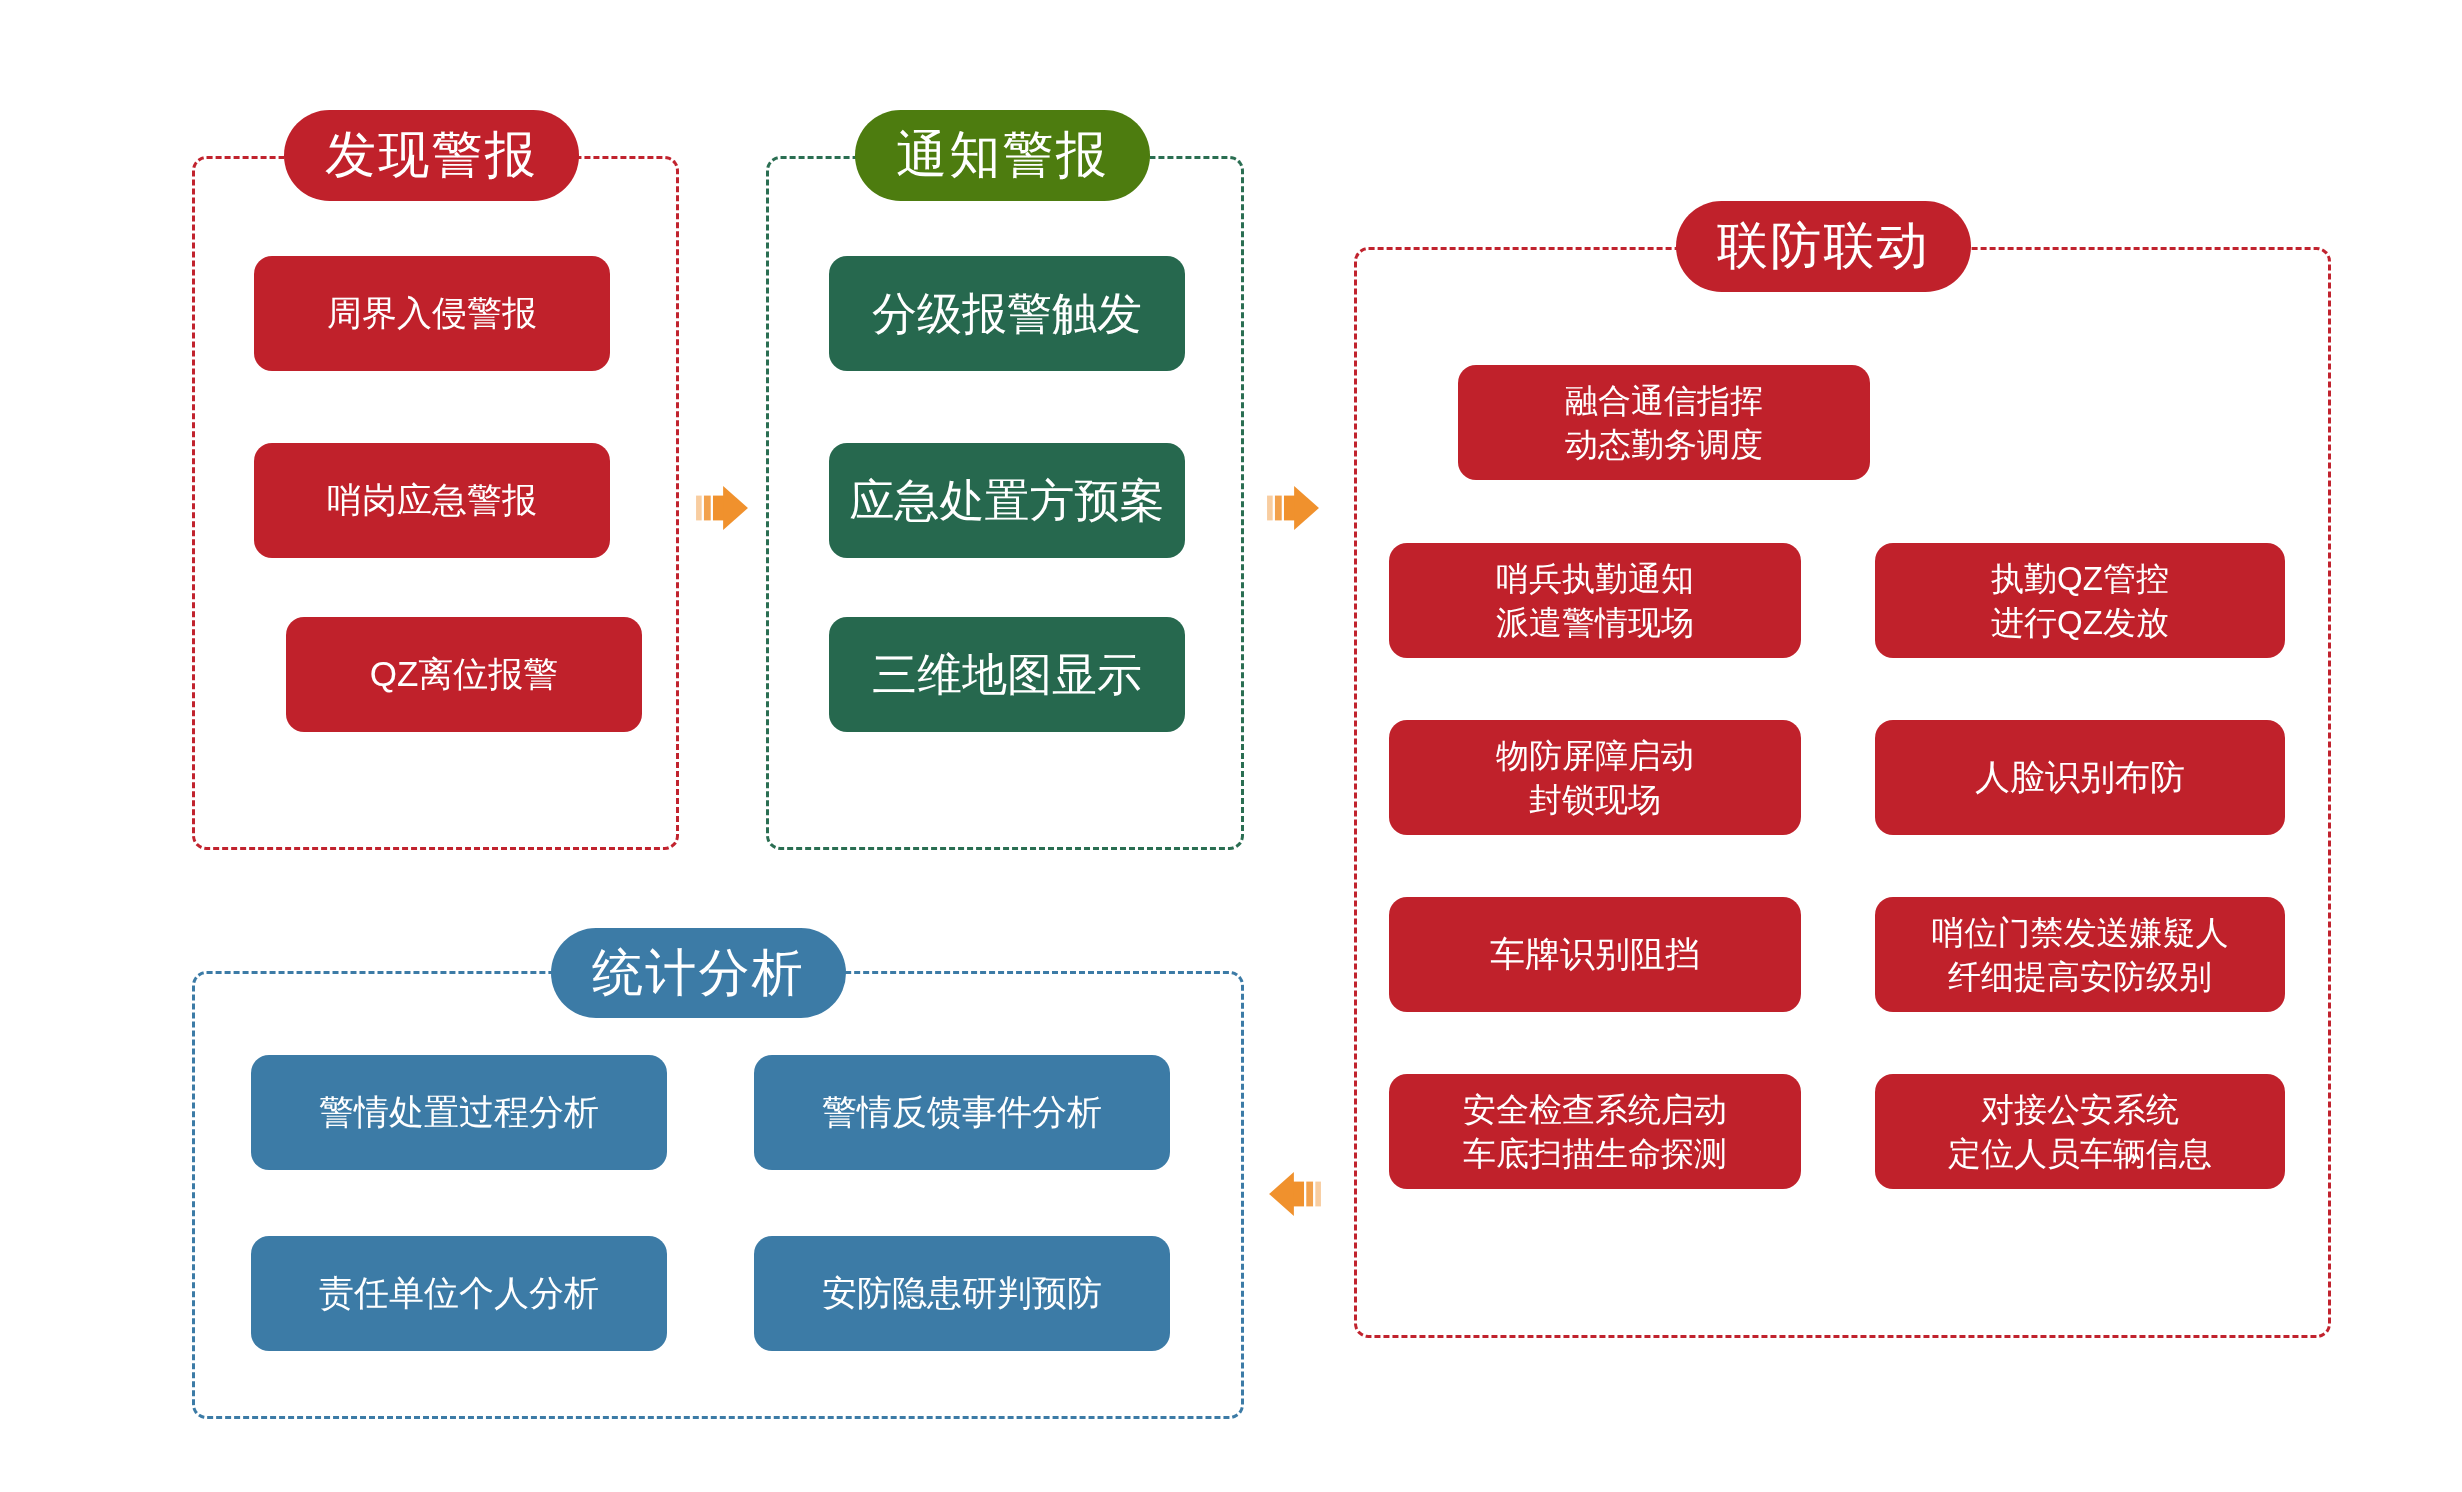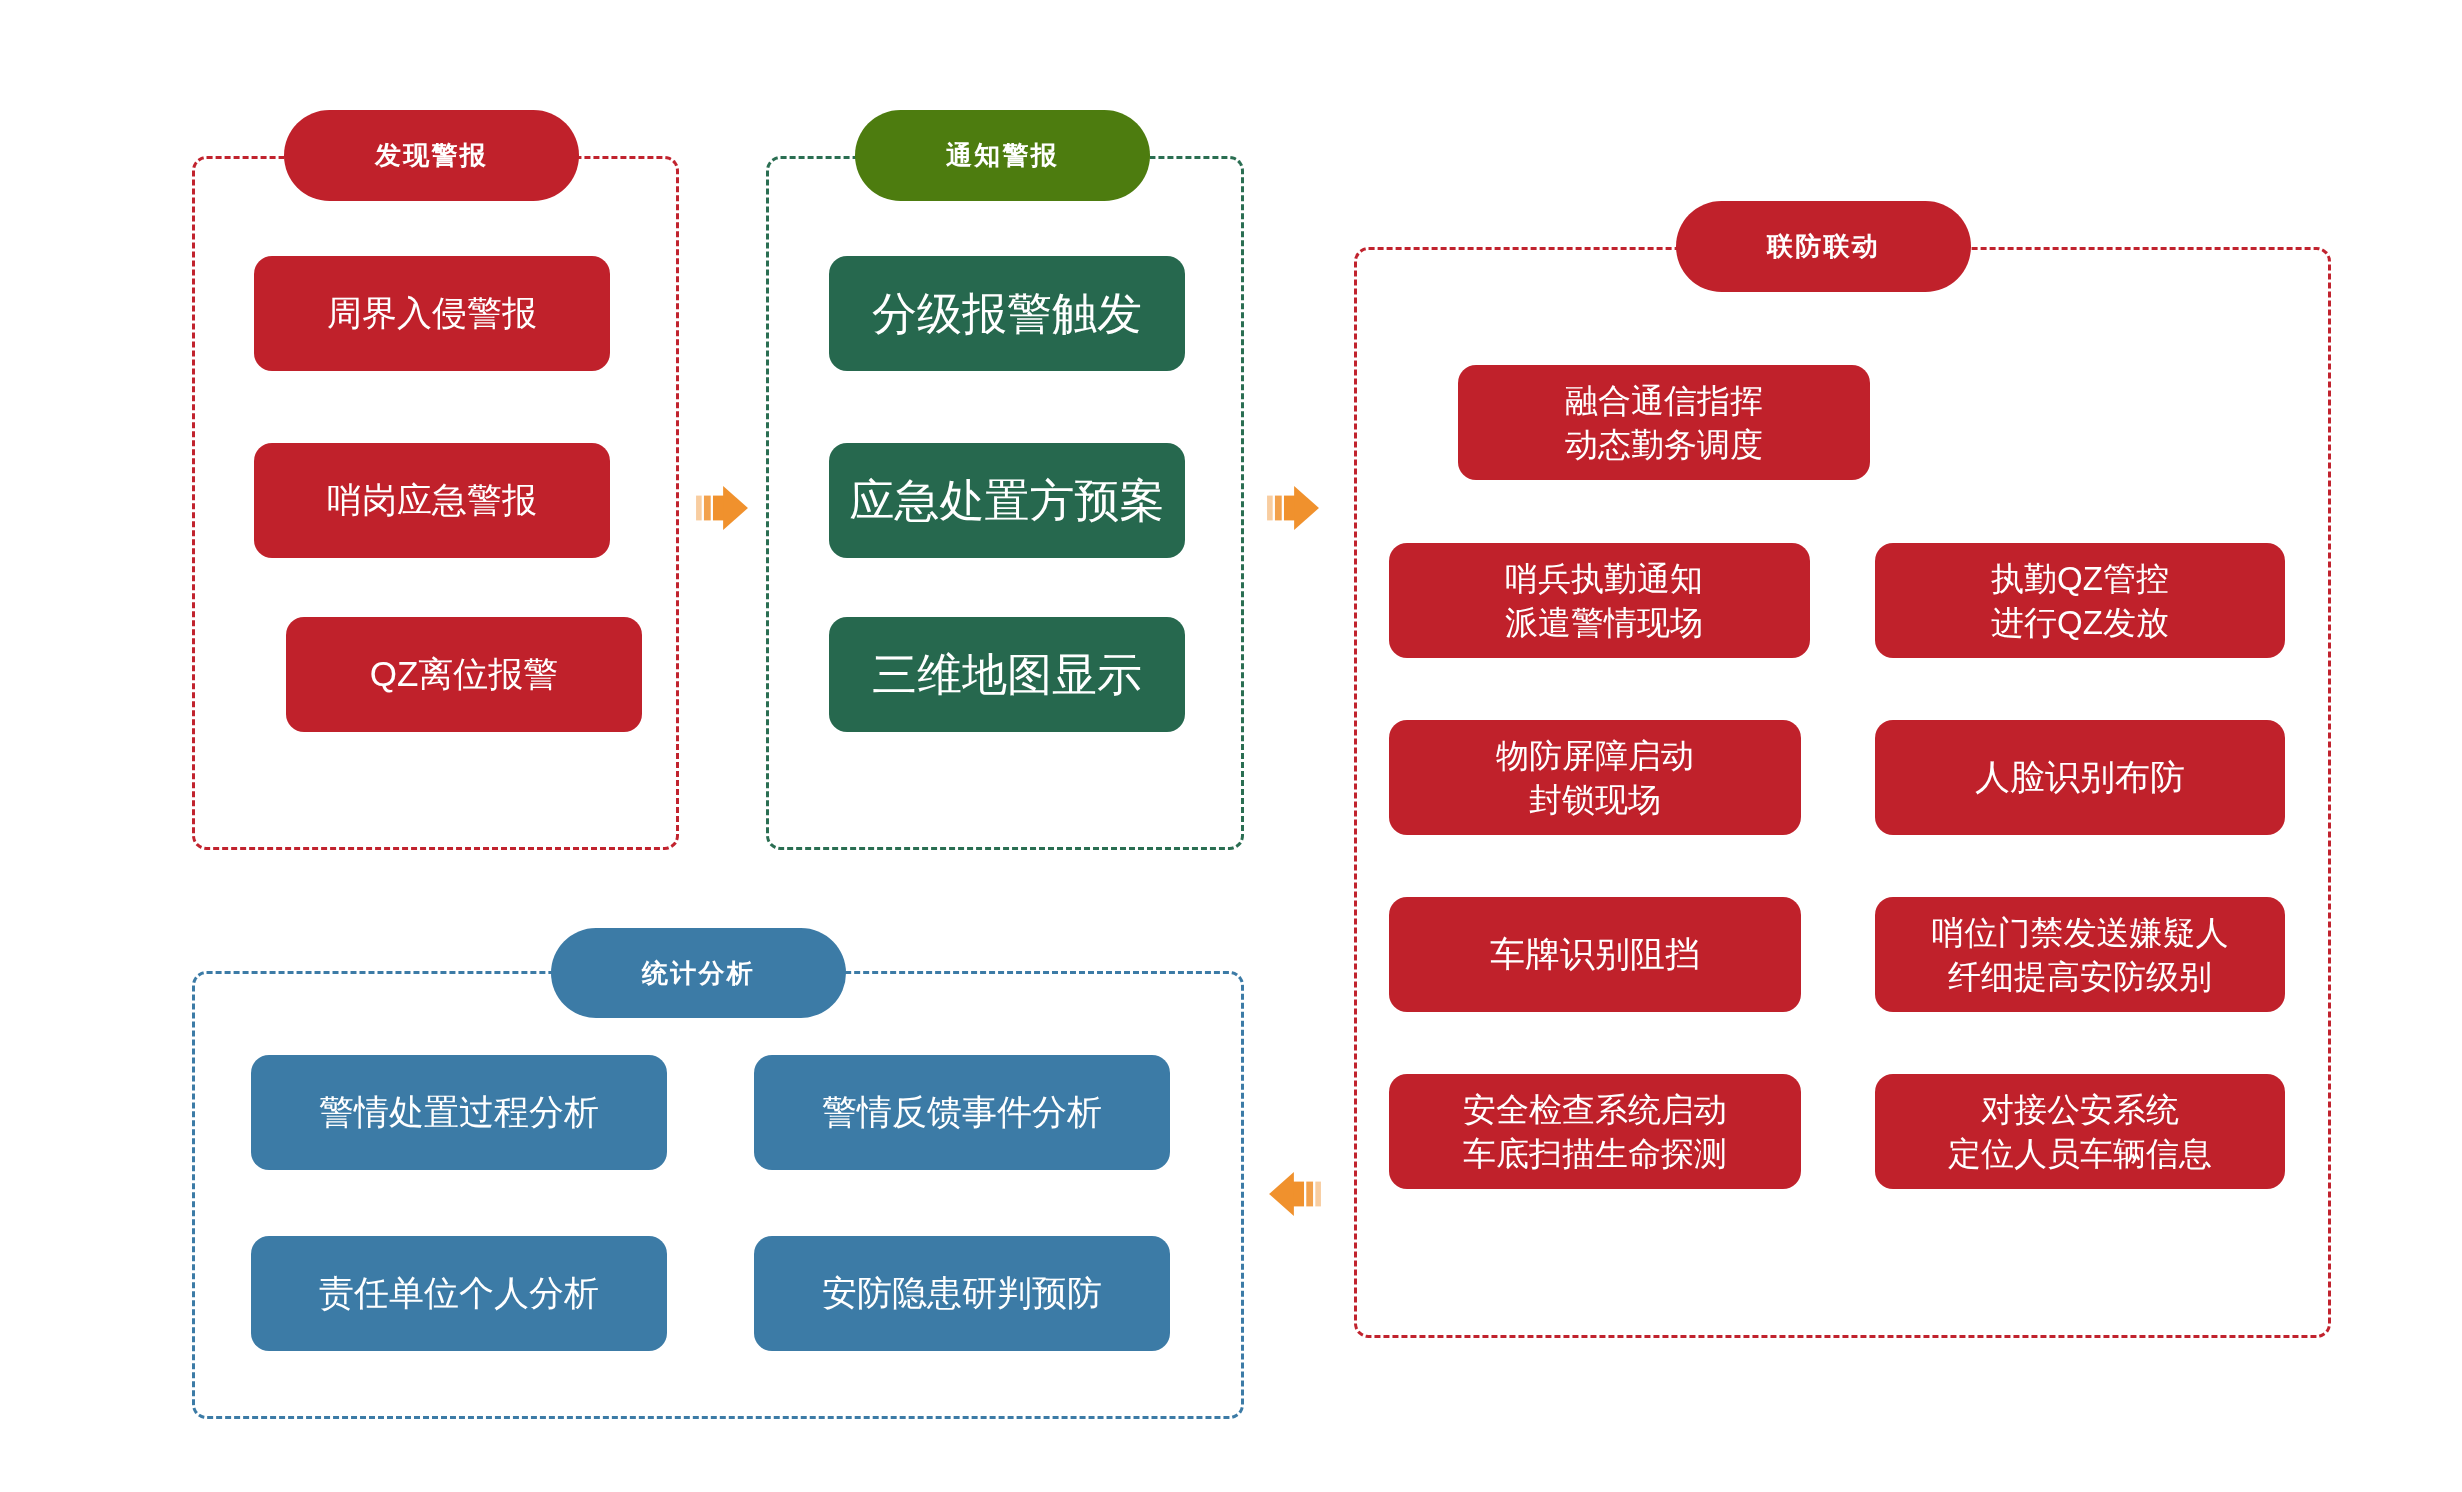--- a/index.html
+++ b/index.html
@@ -3,22 +3,22 @@
 <meta charset="utf-8">
 <style>
   html,body{margin:0;padding:0;background:#ffffff;}
   body{width:2462px;height:1493px;overflow:hidden;}
   .canvas{position:relative;width:2462px;height:1493px;background:#ffffff;
           font-family:"Liberation Sans","DejaVu Sans",sans-serif;}
   .frame{position:absolute;border:3.4px dashed;border-radius:14.6px;background:transparent;}
   .frame.red{border-color:#C1232E;}
   .frame.green{border-color:#2A6E52;}
   .frame.blue{border-color:#3C7BA6;}
-  .pill{position:absolute;border-radius:562px;color:#ffffff;font-weight:bold;
-        font-size:26px;letter-spacing:2.2px;display:flex;align-items:center;
+  .pill{position:absolute;border-radius:562px;color:#ffffff;font-weight:normal;
+        font-size:51px;letter-spacing:2.2px;display:flex;align-items:center;
         justify-content:center;z-index:3;}
   .pill.red{background:#C0212B;}
   .pill.green{background:#4d7c0f;}
   .pill.blue{background:#3C7BA6;}
   .item{position:absolute;color:#ffffff;display:flex;align-items:center;
         justify-content:center;text-align:center;border-radius:18px;
         white-space:pre-line;line-height:1.32;z-index:2;}
   .item.red{background:#C0212B;font-size:33px;}
   .item.red.single{font-size:35px;}
   .item.green{background:#26684E;font-size:45px;}
@@ -44,21 +44,21 @@
   <div class="item red single" style="left:254px;top:256px;width:356px;height:115px;">周界入侵警报</div>
   <div class="item red single" style="left:254px;top:443px;width:356px;height:115px;">哨岗应急警报</div>
   <div class="item red single" style="left:254px;top:617px;width:356px;height:115px;margin-left:32px;">QZ离位报警</div>
 
   <div class="item green" style="left:829px;top:256px;width:356px;height:115px;">分级报警触发</div>
   <div class="item green" style="left:829px;top:443px;width:356px;height:115px;">应急处置方预案</div>
   <div class="item green" style="left:829px;top:617px;width:356px;height:115px;">三维地图显示</div>
 
   <div class="item red" style="left:1458px;top:365px;width:412px;height:115px;">融合通信指挥
 动态勤务调度</div>
-  <div class="item red" style="left:1389px;top:543px;width:412px;height:115px;padding-left:9px;">哨兵执勤通知
+  <div class="item red" style="left:1389px;top:543px;width:412px;height:115px;">哨兵执勤通知
 派遣警情现场</div>
   <div class="item red" style="left:1389px;top:720px;width:412px;height:115px;">物防屏障启动
 封锁现场</div>
   <div class="item red single" style="left:1389px;top:897px;width:412px;height:115px;">车牌识别阻挡</div>
   <div class="item red" style="left:1389px;top:1074px;width:412px;height:115px;">安全检查系统启动
 车底扫描生命探测</div>
 
   <div class="item red" style="left:1875px;top:543px;width:410px;height:115px;">执勤QZ管控
 进行QZ发放</div>
   <div class="item red single" style="left:1875px;top:720px;width:410px;height:115px;">人脸识别布防</div>

